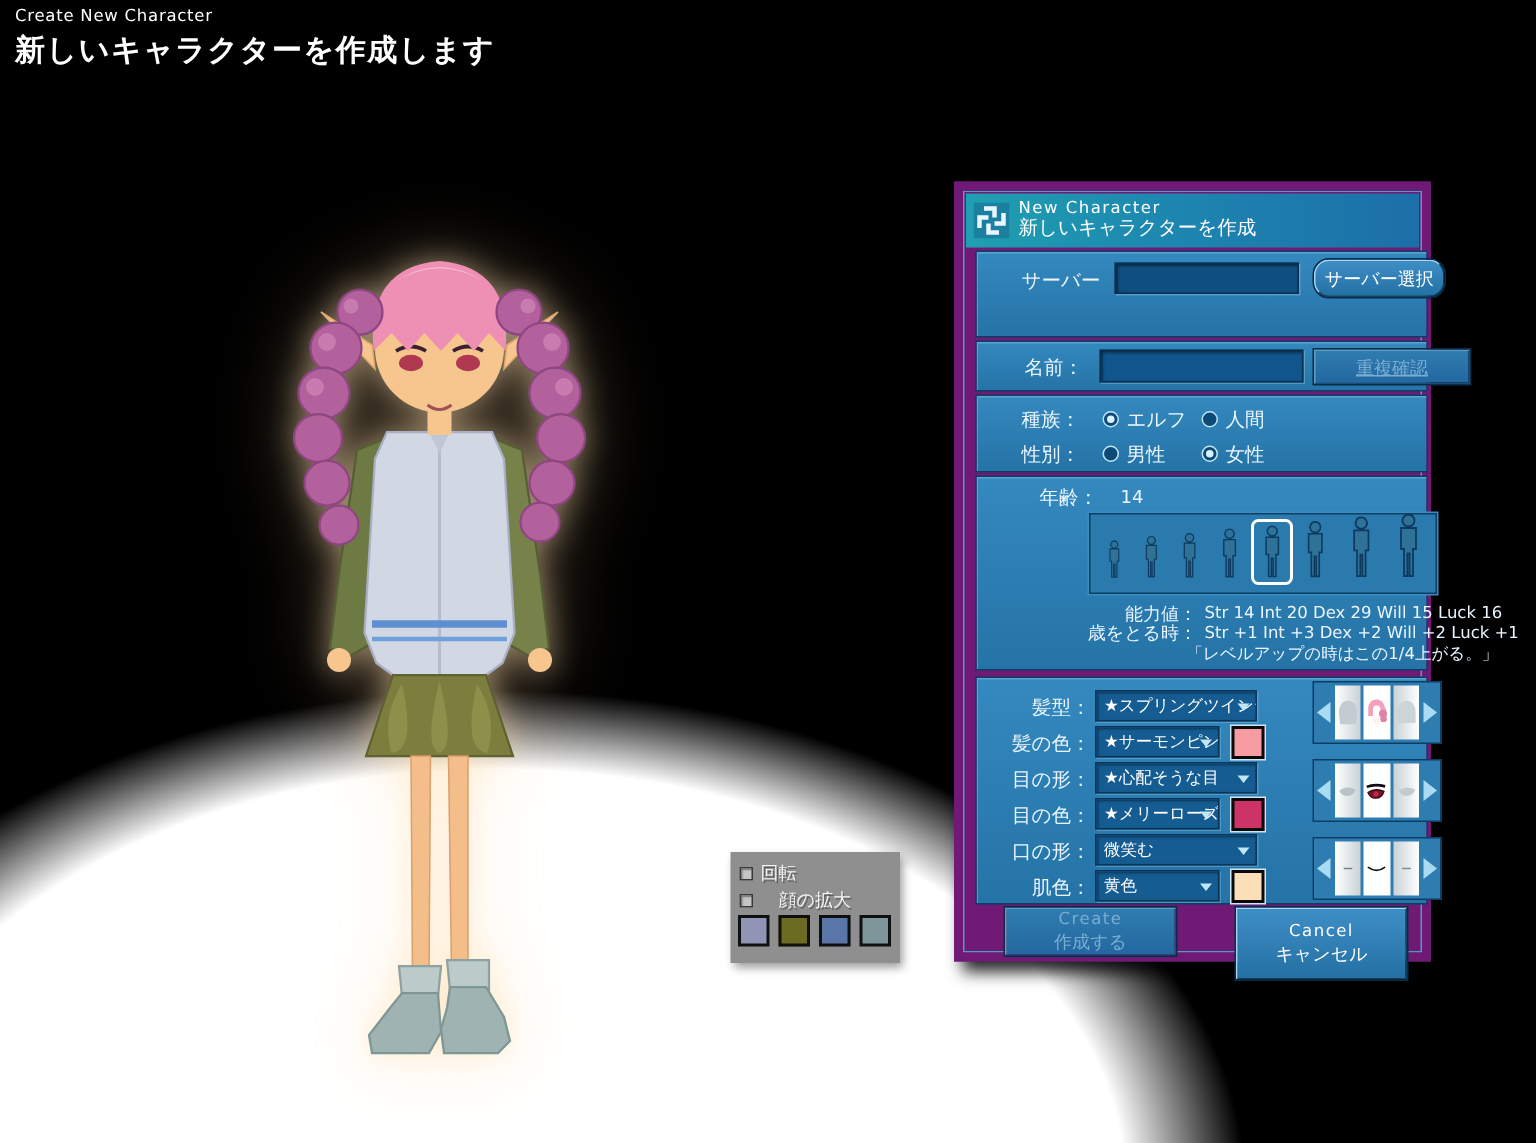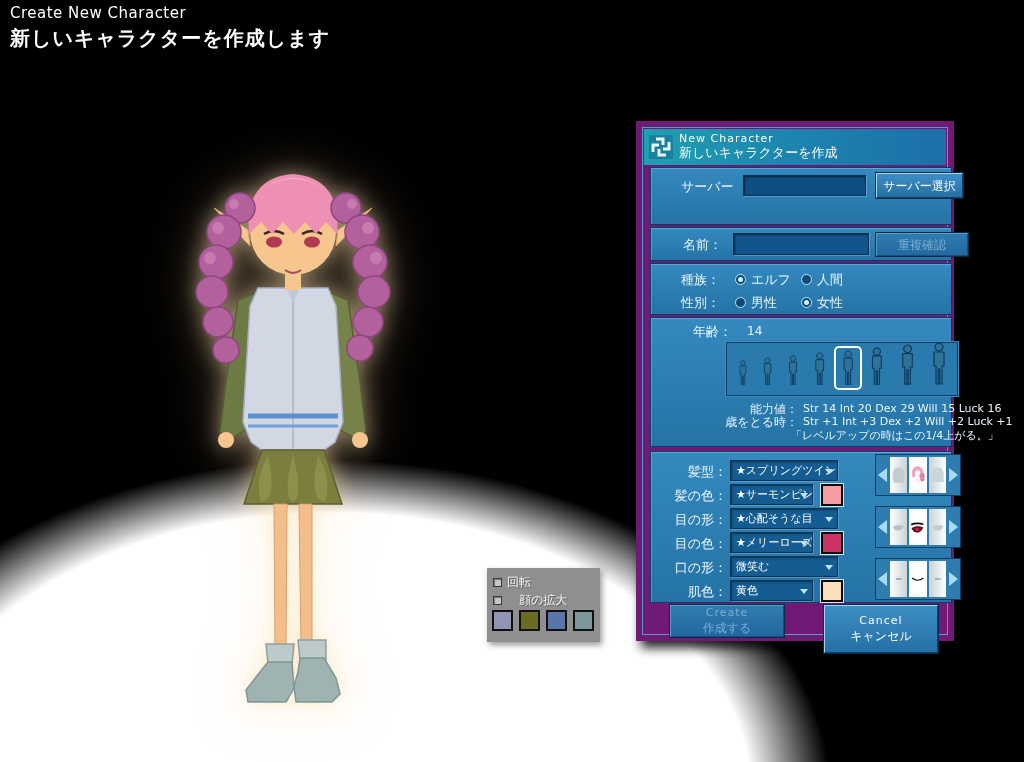--- a/index.html
+++ b/index.html
@@ -8,21 +8,21 @@
   #stage { position:relative; width:1024px; height:762px; background:#000; overflow:hidden; }
 
   
   .spotlight { position:absolute; left:0; top:0; width:1024px; height:762px;
     background:radial-gradient(500px 330px ellipse at 330px 790px, #ffffff 0%, #ffffff 84%, rgba(255,255,255,0) 100%); }
   .character { position:absolute; left:128px; top:130px; width:330px; height:580px;
     filter:drop-shadow(0 0 10px rgba(255,226,180,.5)) drop-shadow(0 0 26px rgba(255,212,150,.28)); }
 
   
   .page-title { position:absolute; left:10px; top:4px; color:#fff; }
-  .page-title .en { font-size:15px; letter-spacing:.5px; }
+  .page-title .en { font-size:11px; letter-spacing:.5px; }
   .page-title .ja { font-size:20px; font-weight:bold; margin-top:3px; letter-spacing:1px; }
 
   
   .dialog { position:absolute; left:636px; top:121px; width:318px; height:520px;
     background:#701a75; border:6px solid #701a75;
     box-shadow:inset 0 0 0 1px #4E9CC8, 5px 7px 10px rgba(0,0,0,.85); }
   .dlg-header { position:absolute; left:2px; top:2px; right:2px; height:36px;
     background:linear-gradient(90deg,#1FA0B0 0%, #1D86B0 45%, #1C6FA8 100%);
     color:#fff; display:flex; align-items:center; }
   .dlg-icon { width:24px; height:24px; margin:0 6px 0 5px; flex:0 0 auto; }
@@ -186,29 +186,29 @@
       </svg>
       <div class="dlg-titles">
         <div class="dlg-title-en">New Character</div>
         <div class="dlg-title-ja">新しいキャラクターを作成</div>
       </div>
     </div>
 
     <div class="panel" style="top:40px; height:58px;">
       <div class="lbl" style="position:absolute; left:30px; top:10px;">サーバー</div>
       <input class="tfield" style="left: 92px; top: 7px; width: 123px; height: 21px;" value="">
-      <div class="btn" style="left:225px; top:5px; width:87px; height:25px;">
+      <div class="btn" style="left:225px; top:5px; width:87px; height:25px;border-radius:10px;">
         <div class="b-ja">サーバー選択</div>
       </div>
     </div>
 
     <div class="panel" style="top:100px; height:34px;">
       <div class="lbl" style="position:absolute; left:32px; top:8px;">名前：</div>
       <input class="tfield" style="left: 82px; top: 5px; width: 136px; height: 22px; background: rgb(16, 85, 140);" value="">
-      <div class="btn disabled" style="left:225px; top:5px; width:92px; height:23px;">
+      <div class="btn disabled" style="left:225px; top:5px; width:104px; height:23px;text-decoration:underline;">
         <div class="b-ja">重複確認</div>
       </div>
     </div>
 
     <div class="panel" style="top:136px; height:52px;">
       <div class="lbl" style="position:absolute; left:30px; top:7px;">種族：</div>
       <div class="radio-opt" style="left:84px; top:7px;">
         <span class="radio sel"></span><span>エルフ</span>
       </div>
       <div class="radio-opt" style="left:150px; top:7px;">

